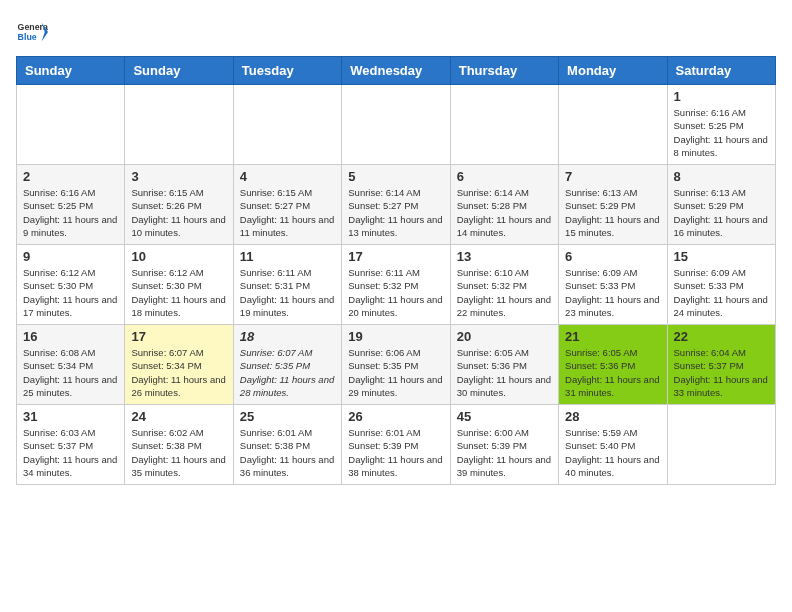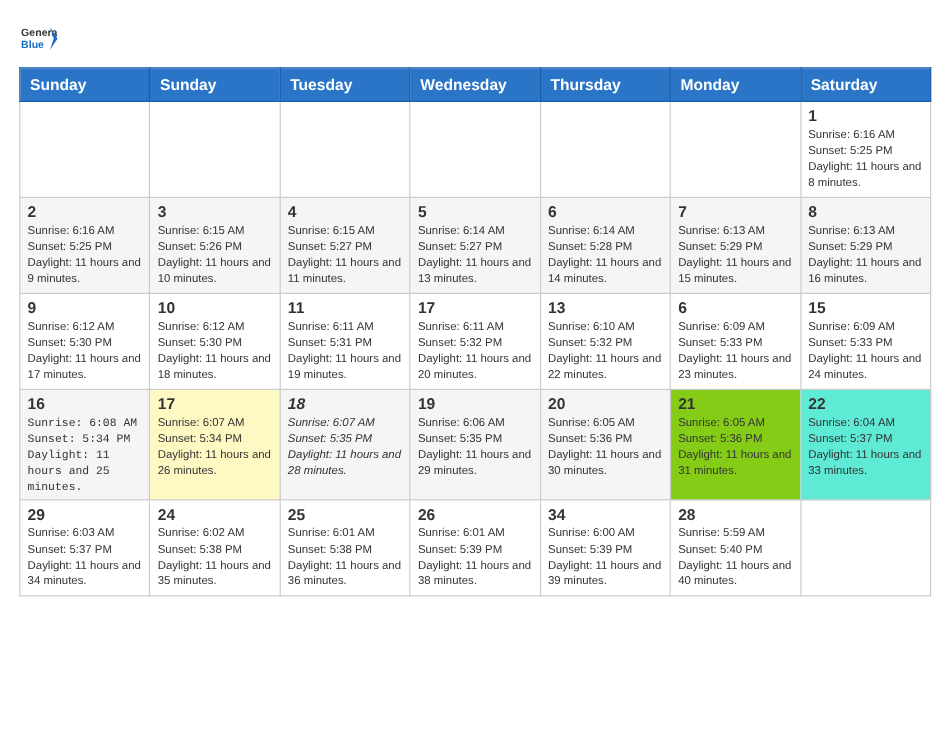--- a/index.html
+++ b/index.html
@@ -204,21 +204,21 @@
         <td>
           <span class="day-num">15</span>
           <div class="day-info" style="white-space: pre-line;">Sunrise: 6:09 AM
 Sunset: 5:33 PM
 Daylight: 11 hours and 24 minutes.</div>
         </td>
       </tr>
       <tr>
         <td style="background: rgb(245, 245, 245); margin-top: 36px;">
           <span class="day-num">16</span>
-          <div class="day-info" style="white-space: pre-line; font-family: Liberation Mono, monospace;">Sunrise: 6:08 AM
+          <div class="day-info" style="white-space: pre-line;">Sunrise: 6:08 AM
 Sunset: 5:34 PM
 Daylight: 11 hours and 25 minutes.</div>
         </td>
         <td style="background: #fef9c3;">
           <span class="day-num">17</span>
           <div class="day-info" style="white-space: pre-line;">Sunrise: 6:07 AM
 Sunset: 5:34 PM
 Daylight: 11 hours and 26 minutes.</div>
         </td>
         <td style="background: rgb(245, 245, 245); font-style: italic;">
@@ -238,30 +238,30 @@
           <div class="day-info" style="white-space: pre-line;">Sunrise: 6:05 AM
 Sunset: 5:36 PM
 Daylight: 11 hours and 30 minutes.</div>
         </td>
         <td style="background: #84cc16;">
           <span class="day-num">21</span>
           <div class="day-info" style="white-space: pre-line;">Sunrise: 6:05 AM
 Sunset: 5:36 PM
 Daylight: 11 hours and 31 minutes.</div>
         </td>
-        <td style="background: #5eead4;">
+        <td style="background: #84cc16;">
           <span class="day-num">22</span>
           <div class="day-info" style="white-space: pre-line;">Sunrise: 6:04 AM
 Sunset: 5:37 PM
 Daylight: 11 hours and 33 minutes.</div>
         </td>
       </tr>
       <tr>
         <td>
-          <span class="day-num">29</span>
+          <span class="day-num">31</span>
           <div class="day-info" style="white-space: pre-line;">Sunrise: 6:03 AM
 Sunset: 5:37 PM
 Daylight: 11 hours and 34 minutes.</div>
         </td>
         <td>
           <span class="day-num">24</span>
           <div class="day-info" style="white-space: pre-line;">Sunrise: 6:02 AM
 Sunset: 5:38 PM
 Daylight: 11 hours and 35 minutes.</div>
         </td>
@@ -271,21 +271,21 @@
 Sunset: 5:38 PM
 Daylight: 11 hours and 36 minutes.</div>
         </td>
         <td>
           <span class="day-num">26</span>
           <div class="day-info" style="white-space: pre-line;">Sunrise: 6:01 AM
 Sunset: 5:39 PM
 Daylight: 11 hours and 38 minutes.</div>
         </td>
         <td>
-          <span class="day-num">34</span>
+          <span class="day-num">45</span>
           <div class="day-info" style="white-space: pre-line;">Sunrise: 6:00 AM
 Sunset: 5:39 PM
 Daylight: 11 hours and 39 minutes.</div>
         </td>
         <td>
           <span class="day-num">28</span>
           <div class="day-info" style="white-space: pre-line;">Sunrise: 5:59 AM
 Sunset: 5:40 PM
 Daylight: 11 hours and 40 minutes.</div>
         </td>

